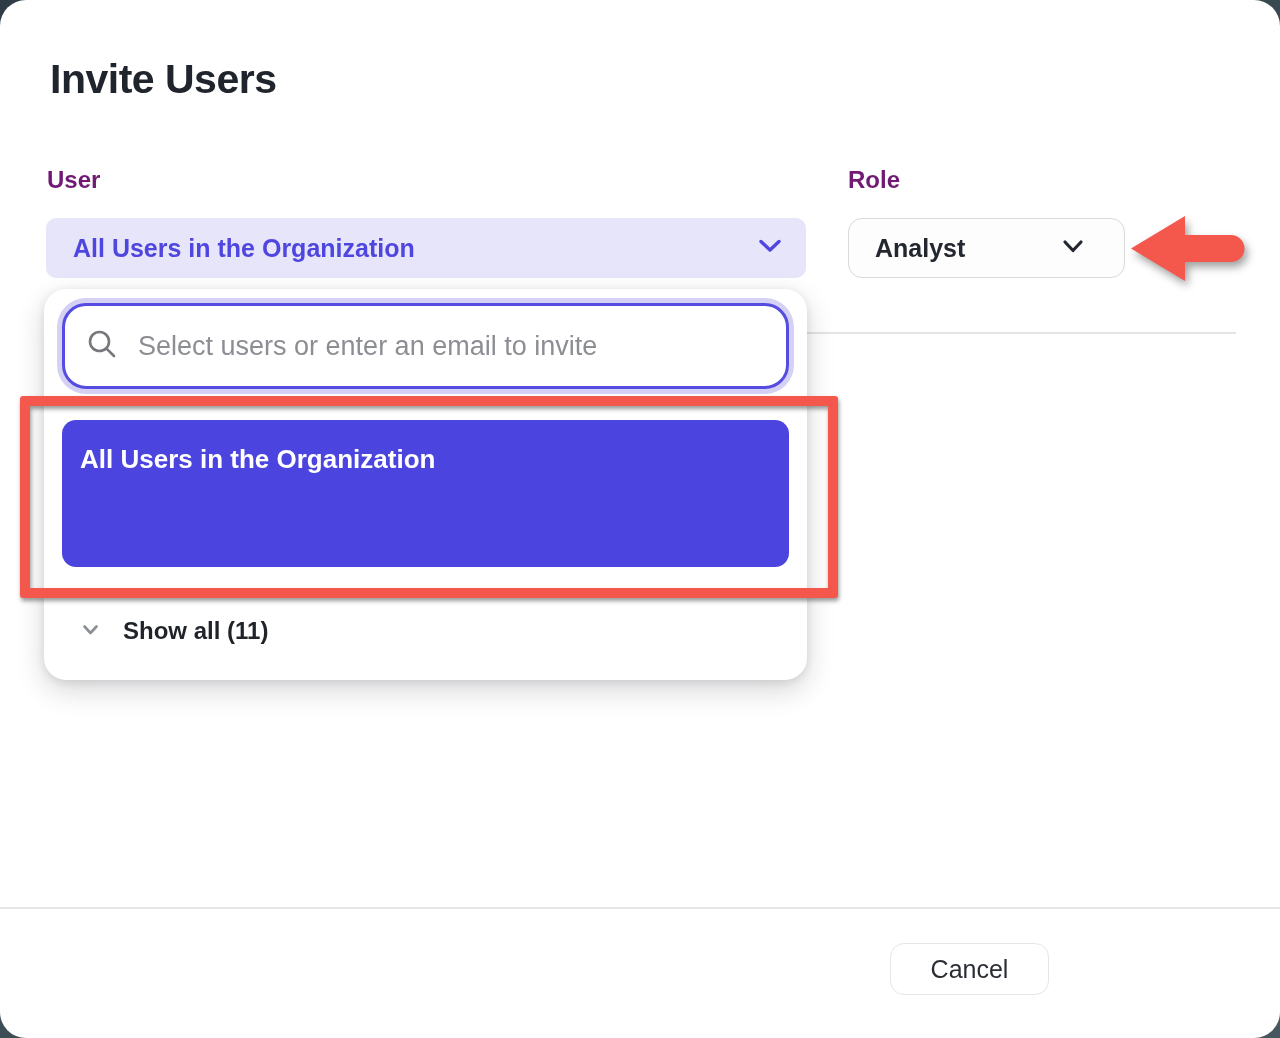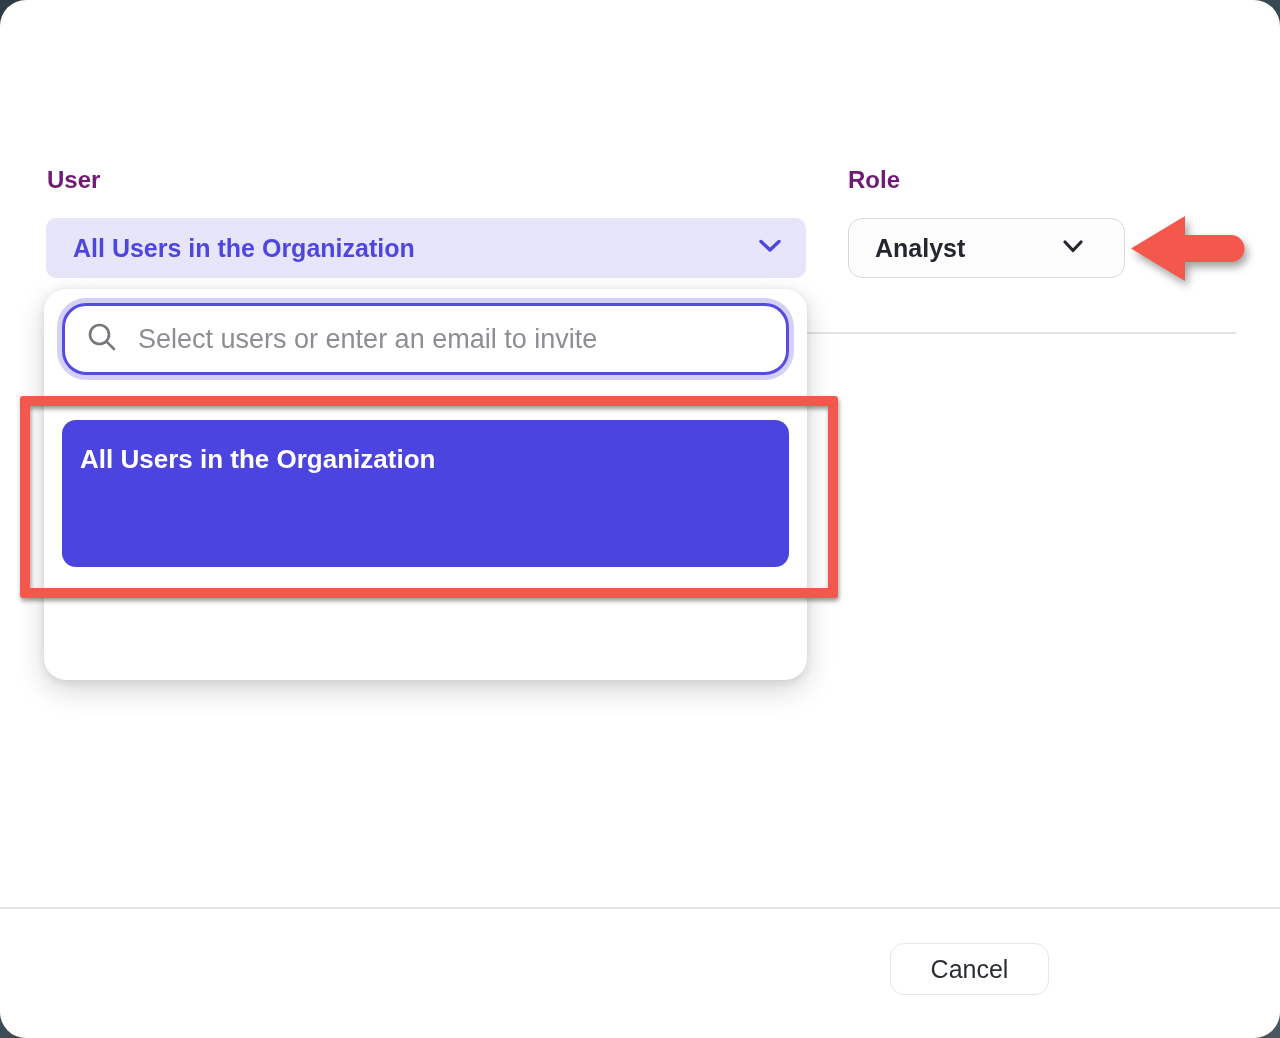--- a/index.html
+++ b/index.html
@@ -55,21 +55,21 @@
   .arrow-annotation {
     position:absolute; left:1128px; top:209px; width:127px; height:80px; z-index:4;
   }
 
   .dropdown-panel {
     position:absolute; left:44px; top:289px; width:763px; height:391px;
     background:#ffffff; border-radius:22px; z-index:2;
     box-shadow:0 10px 28px rgba(30,30,40,0.18), 0 2px 8px rgba(30,30,40,0.10);
   }
   .search-box {
-    position:absolute; left:18px; top:14px; width:727px; height:72px;
+    position:absolute; left:18px; top:14px; width:727px; height:86px;
     background:#ffffff;
     border:3px solid #554ce2; border-radius:24px;
     box-shadow:0 0 0 5px #d5d1f5;
     display:flex; align-items:center; padding:0 20px 0 21px;
   }
   .search-box .search-icon { flex:0 0 auto; margin-right:20px; }
   .search-input {
     flex:1 1 auto; border:none; outline:none;
     font-family:"Liberation Sans","DejaVu Sans",sans-serif;
     font-size:27px; color:#3a3c41; background:transparent;
@@ -118,20 +118,21 @@
   .btn-invite {
     left:1080px; background:#4b44df; border:none;
     color:#ffffff; font-weight:500;
   }
 </style>
 </head>
 <body>
 
 <div class="dialog">
 
+  <div class="page-title">Invite Users</div>
 
   <div class="field-label label-user">User</div>
   <div class="select select-user">
     <span class="select-value">All Users in the Organization</span>
     <span class="chev">
       <svg width="24" height="16" viewBox="0 0 24 16" fill="none">
           <path d="M3 3.5 L12 12 L21 3.5" stroke="#4f46e0" stroke-width="3.4" stroke-linecap="round" stroke-linejoin="round"></path>
         </svg>
     </span>
   </div>
@@ -156,20 +157,28 @@
           <line x1="20.8" y1="20.8" x2="28" y2="28" stroke="#77787d" stroke-width="2.6" stroke-linecap="round"></line>
         </svg>
       </span>
       <input class="search-input" type="text" placeholder="Select users or enter an email to invite" style="">
     </div>
 
     <div class="option-highlighted">
       <div class="option-title">All Users in the Organization</div>
     </div>
 
+    <div class="show-all">
+      <span class="chev">
+        <svg width="17" height="12" viewBox="0 0 17 12" fill="none">
+            <path d="M2.5 2.5 L8.5 9 L14.5 2.5" stroke="#8b8e94" stroke-width="2.6" stroke-linecap="round" stroke-linejoin="round"></path>
+          </svg>
+      </span>
+      <span class="show-all-label">Show all (11)</span>
+    </div>
   </div>
 
   <div class="annotation-box"></div>
 
   <div class="arrow-annotation">
     <svg width="127" height="80" viewBox="0 0 127 80" fill="none" style="filter:drop-shadow(3px 5px 4px rgba(45,45,45,0.45));">
       <path d="M3 39.5 L57 7 L57 26 L103 26 A13.5 13.5 0 0 1 103 53 L57 53 L57 72 Z" fill="#f4584c"></path>
     </svg>
   </div>
 

